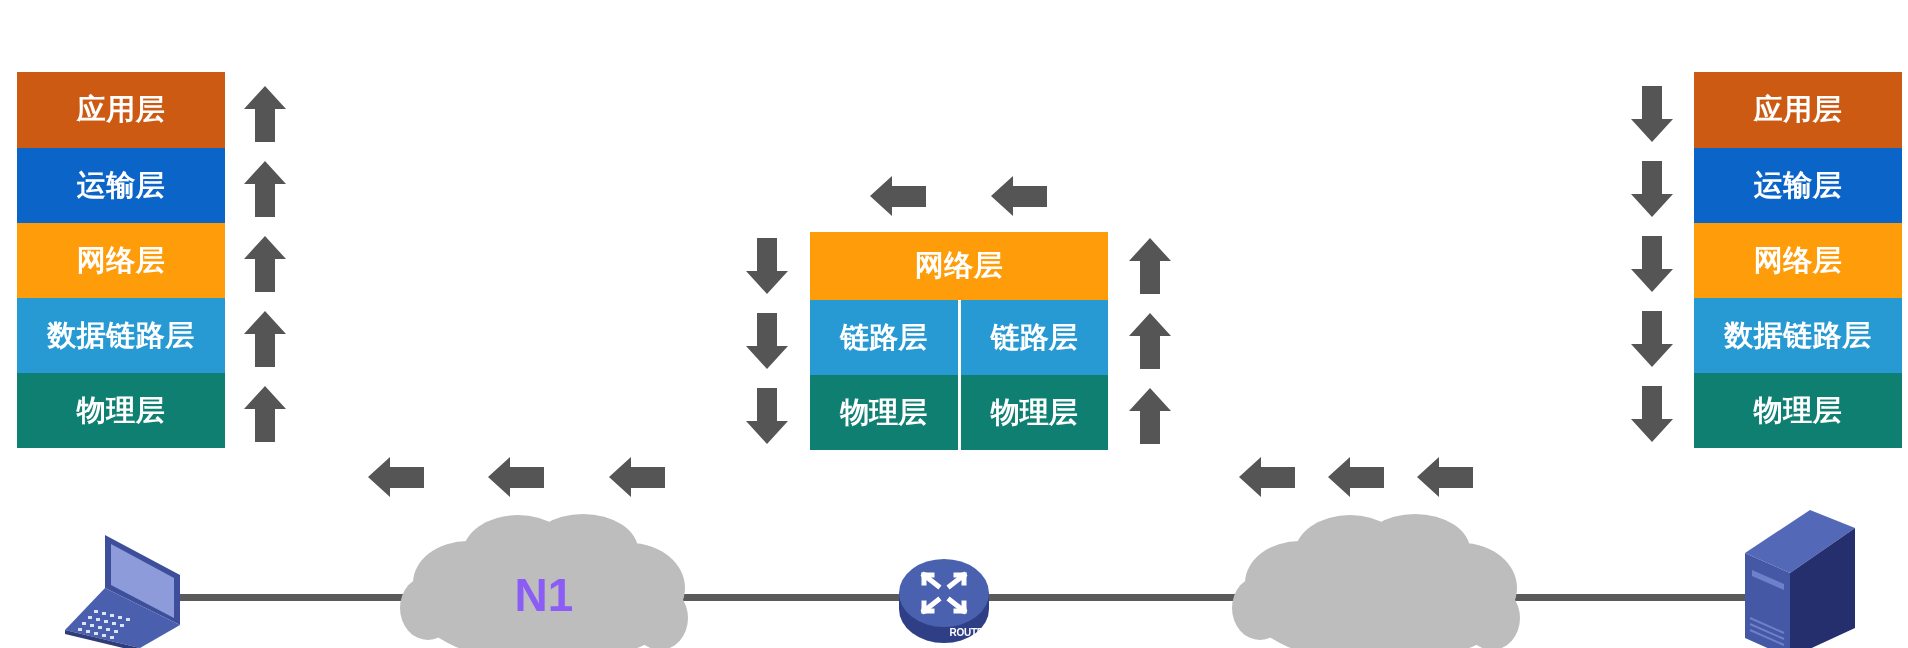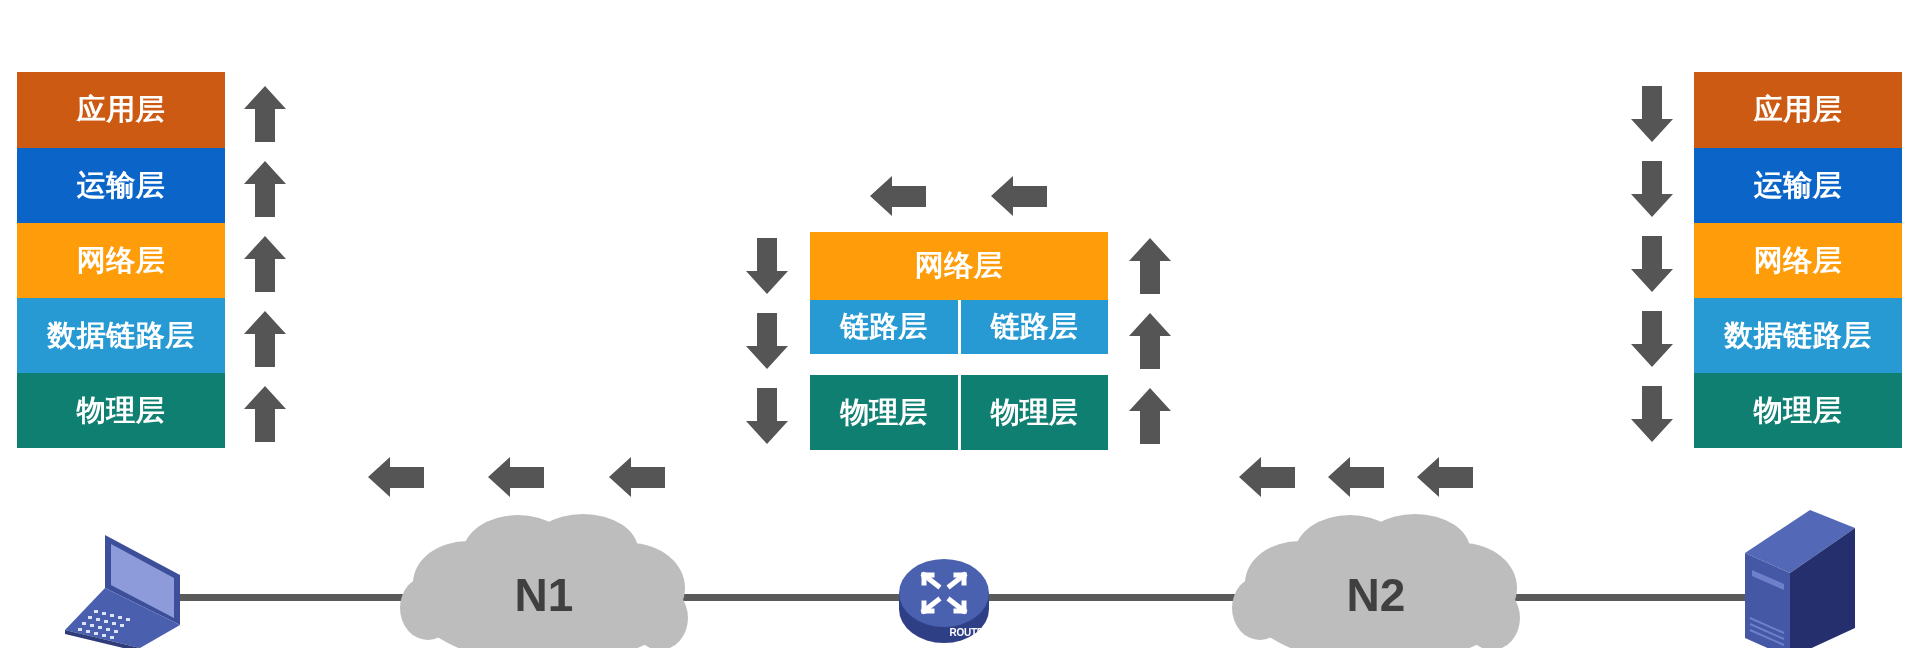--- a/index.html
+++ b/index.html
@@ -21,21 +21,21 @@
 
   .arrow { position: absolute; }
   .arrow svg { display: block; }
 
   .link { position: absolute; height: 7px; background: #5a5a5a; }
 
   .cloud { position: absolute; }
   .cloud-label {
     position: absolute; left: 0; right: 0; text-align: center;
     font-family: "Liberation Sans", sans-serif; font-weight: bold;
-    font-size: 46px; color: #404040;
+    font-size: 46px; color: #8b5cf6;
   }
 
   .device { position: absolute; }
   .router-label {
     position: absolute; left: 0; right: 0; text-align: right;
     font-family: "Liberation Sans", sans-serif; font-weight: bold;
     font-size: 10px; color: #ffffff; letter-spacing: -0.3px;
   }
 
   .caption {
@@ -115,21 +115,21 @@
 <div class="arrow" style="left:746px; top:388px;">
     <svg width="42" height="56" viewBox="0 0 42 56">
       <path d="M11 0 L31 0 L31 33 L42 33 L21 56 L0 33 L11 33 Z" fill="#555"></path>
     </svg>
   </div>
 
 <div class="stack" style="left:810px; top:232px; width:298px; height:218px;">
   <div class="layer" style="top:0; height:68px; background:#FF9C0A;">
       <span>网络层</span>
     </div>
-  <div class="split" style="left:0; top:68px; width:298px; height:54px; background:#2799D3;">
+  <div class="split" style="left:0; top:68px; width:298px; height:75px; background:#2799D3;">
     <div class="cell">
         <span>链路层</span>
       </div>
     <div class="cell">
         <span>链路层</span>
       </div>
   </div>
   <div class="split" style="left:0; top:143px; width:298px; height:75px; background:#0F7F72;">
     <div class="cell">
         <span>物理层</span>
@@ -257,21 +257,20 @@
     <g fill="#BDBDBD">
       <ellipse cx="70" cy="75" rx="55" ry="42"></ellipse>
       <ellipse cx="120" cy="45" rx="55" ry="38"></ellipse>
       <ellipse cx="185" cy="42" rx="55" ry="36"></ellipse>
       <ellipse cx="232" cy="80" rx="55" ry="45"></ellipse>
       <ellipse cx="150" cy="100" rx="130" ry="55"></ellipse>
       <ellipse cx="30" cy="100" rx="28" ry="32"></ellipse>
       <ellipse cx="262" cy="110" rx="28" ry="32"></ellipse>
     </g>
   </svg>
-  <div class="cloud-label" style="top:60px;">N2</div>
 </div>
 
 <div class="device" style="left:60px; top:530px; width:125px; height:118px;">
   <svg width="125" height="118" viewBox="0 0 125 118">
 
     <polygon points="45,5 120,45 120,95 45,58" fill="#3D4F9A"></polygon>
     <polygon points="51,14 114,48 114,88 51,55" fill="#8E9BDB"></polygon>
 
     <polygon points="5,100 45,58 120,95 80,118 " fill="#4A5FAE"></polygon>
     <polygon points="5,100 80,118 80,122 5,104" fill="#2E3C7A"></polygon>

